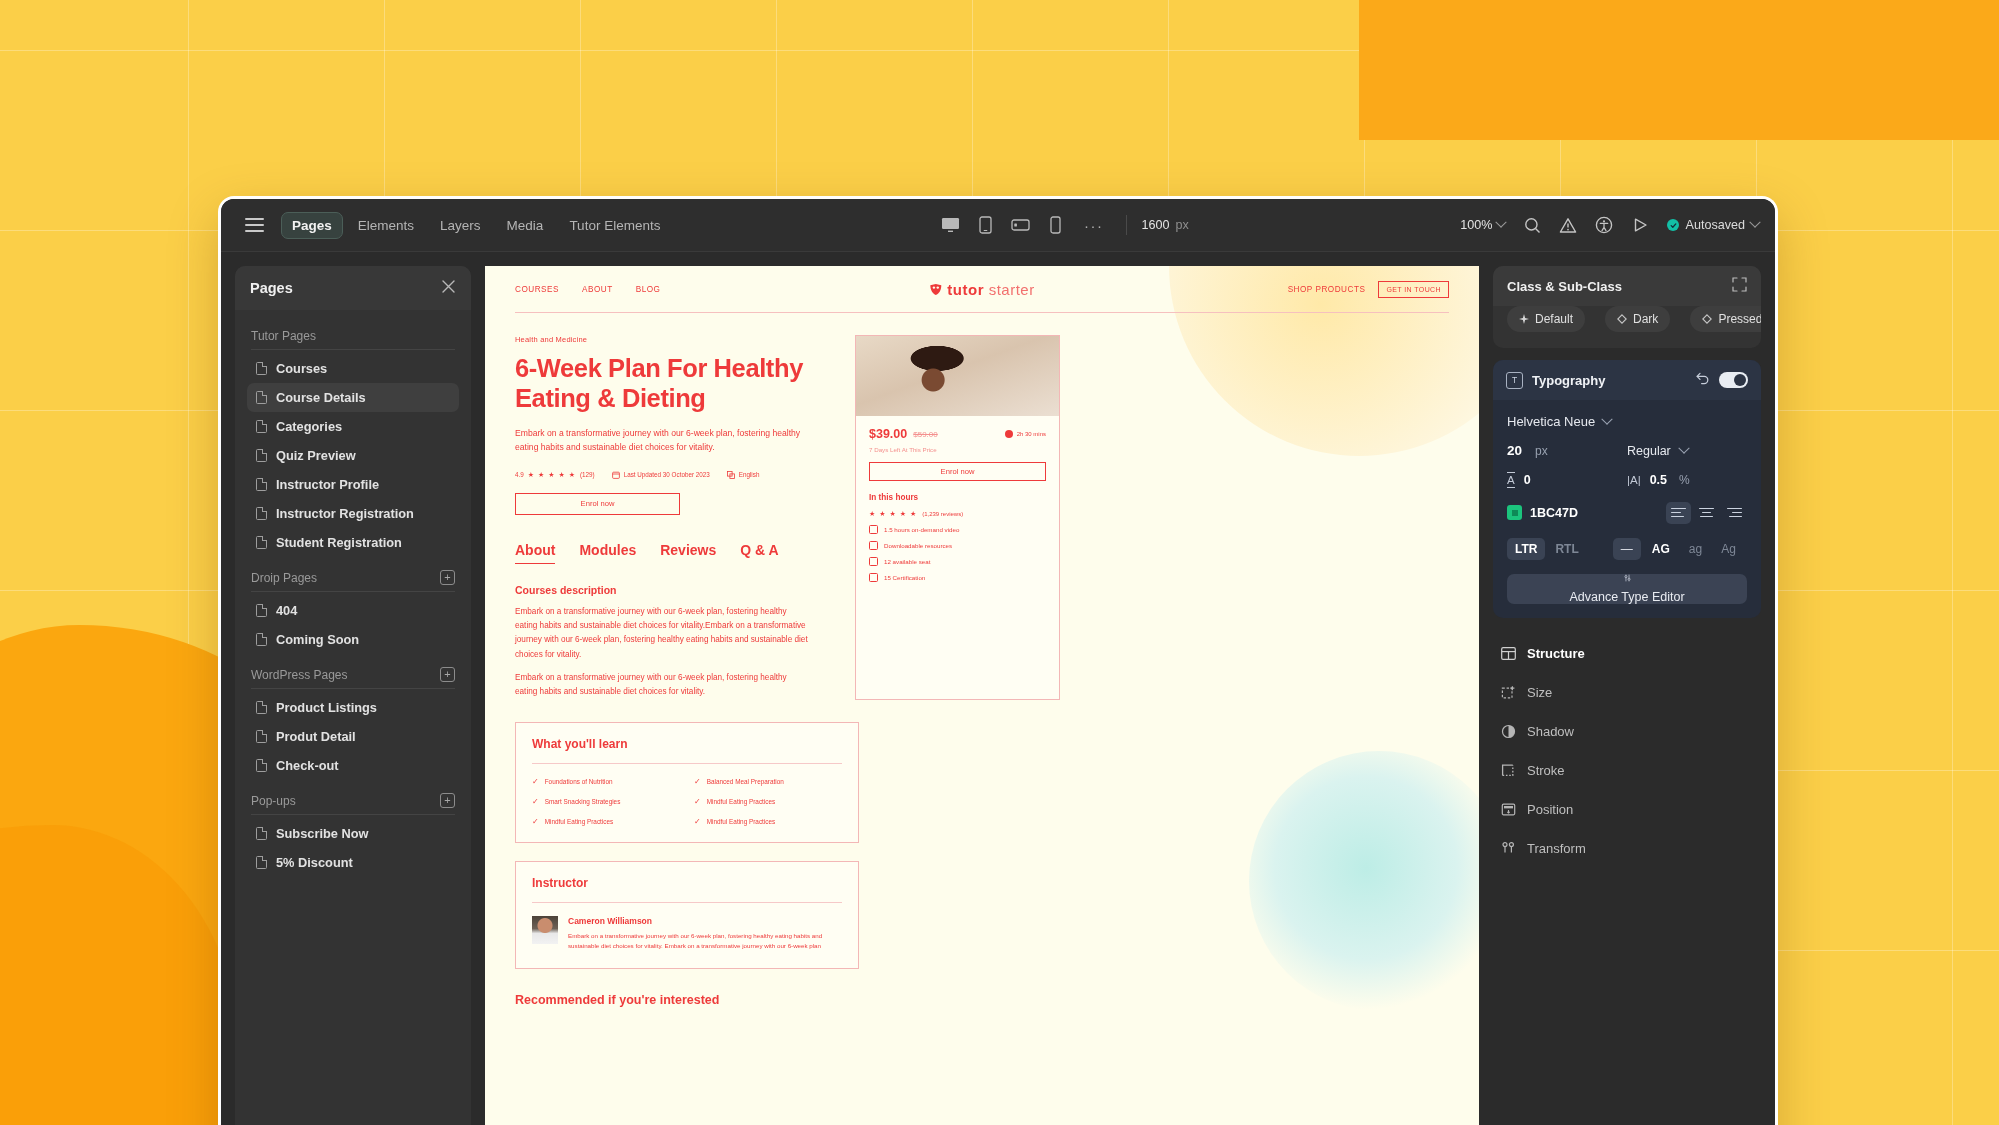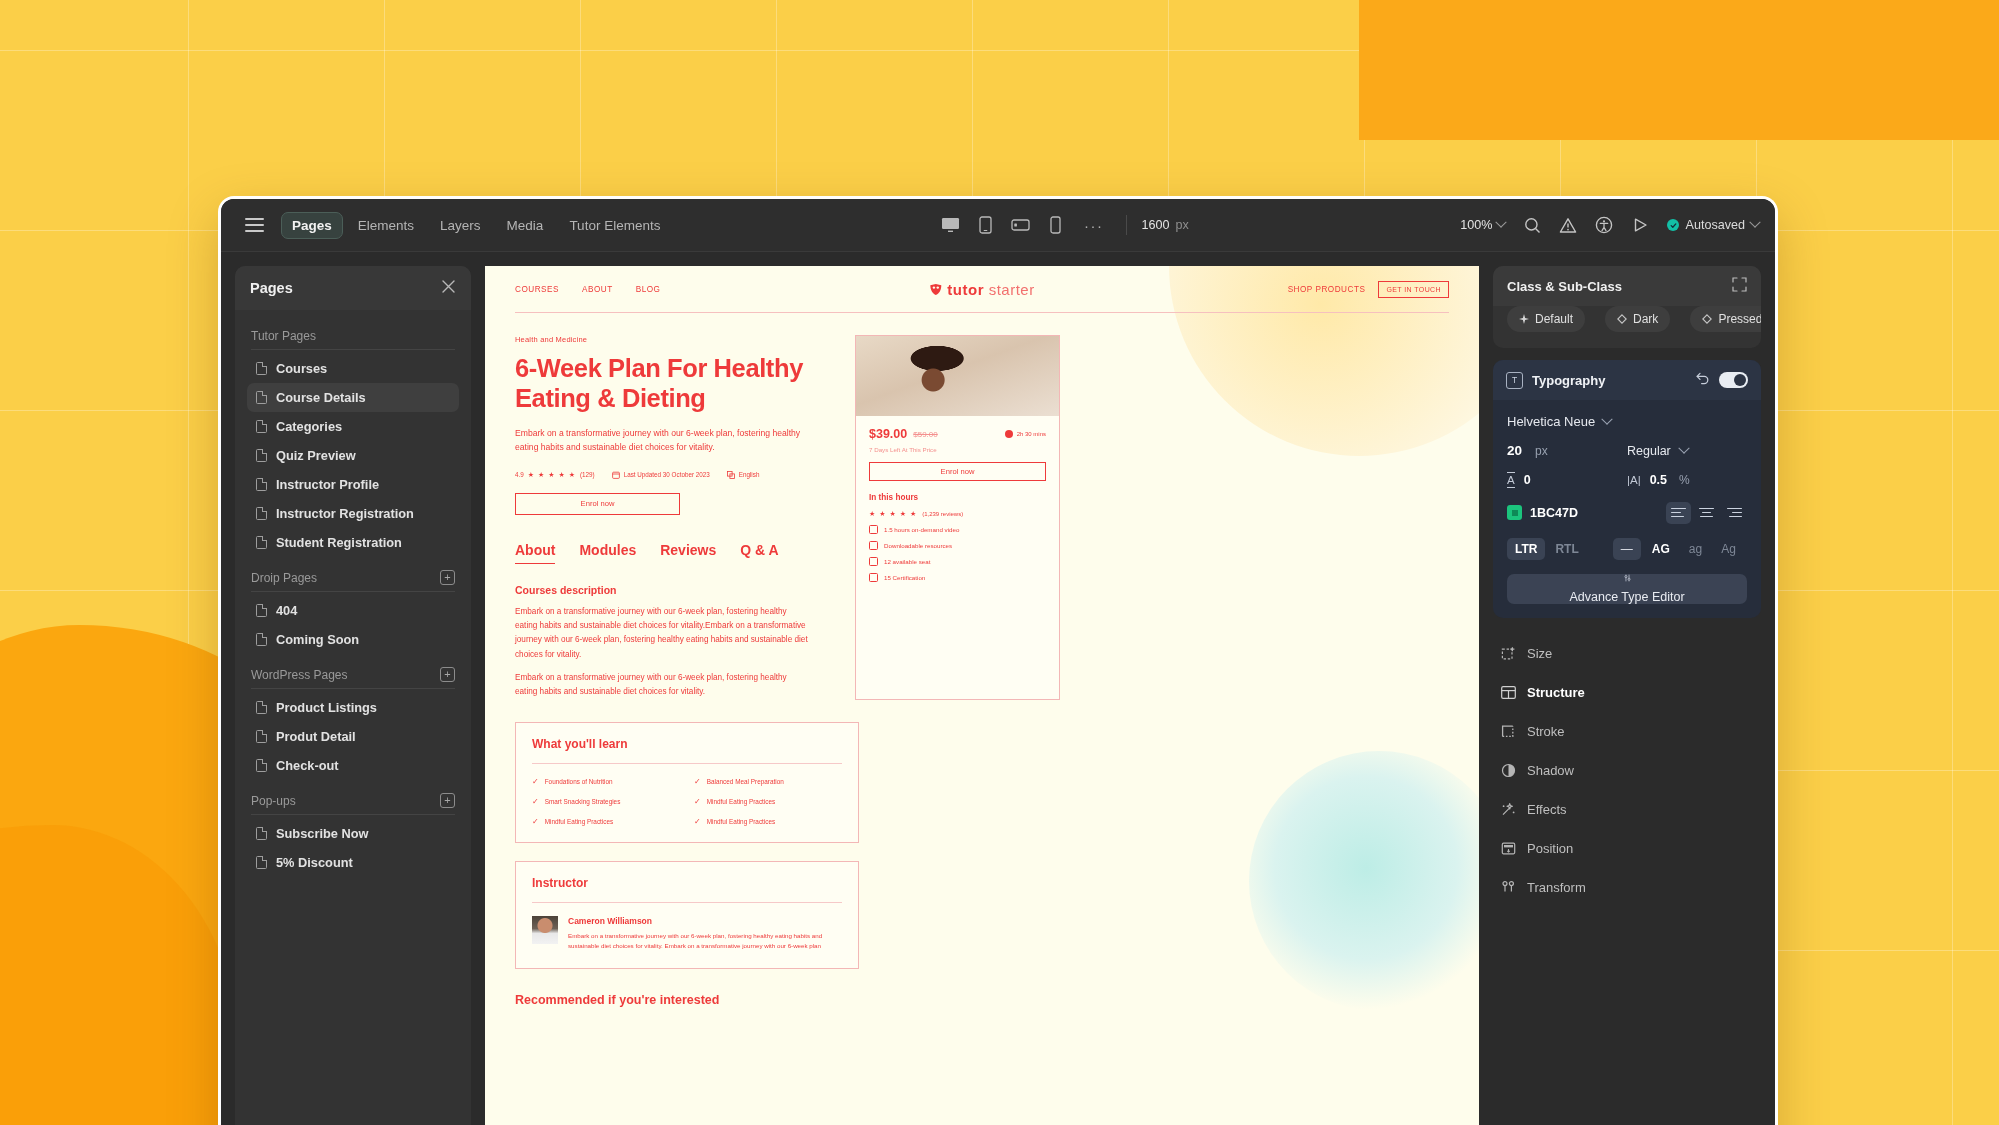--- a/index.html
+++ b/index.html
@@ -665,57 +665,49 @@
                 <path d="M4 1v11M9 1v11" stroke="#D3D9E4" stroke-width="1.1"></path>
                 <circle cx="4" cy="4.3" r="1.7" fill="#3B4354" stroke="#D3D9E4" stroke-width="1.1"></circle>
                 <circle cx="9" cy="8.5" r="1.7" fill="#3B4354" stroke="#D3D9E4" stroke-width="1.1"></circle>
               </svg>
             <span>Advance Type Editor</span>
           </div>
         </div>
       </div>
 
       <div class="prop-list">
+        <div class="prop active">
+
+          <svg width="15" height="15" viewBox="0 0 15 15">
+              <rect x=".7" y="1.6" width="13.6" height="11.8" rx="1.4" fill="none" stroke="#D0D0D0" stroke-width="1.2"></rect>
+              <line x1=".7" y1="5.6" x2="14.3" y2="5.6" stroke="#D0D0D0" stroke-width="1.2"></line>
+              <line x1="7.5" y1="5.6" x2="7.5" y2="13.4" stroke="#D0D0D0" stroke-width="1.2"></line>
+            </svg>
+          <span class="prop-label">Structure</span>
+        </div>
         <div class="prop">
           <svg width="15" height="15" viewBox="0 0 15 15">
               <rect x="1.4" y="3.2" width="9.6" height="9.6" fill="none" stroke="#B5B5B5" stroke-width="1.2" stroke-dasharray="2.4 1.8"></rect>
               <path d="M11.4 1.2v4M9.4 3.2h4" stroke="#B5B5B5" stroke-width="1.2"></path>
             </svg>
           <span class="prop-label">Size</span>
         </div>
-        <div class="prop active">
-
+        <div class="prop">
           <svg width="15" height="15" viewBox="0 0 15 15">
-              <rect x=".7" y="1.6" width="13.6" height="11.8" rx="1.4" fill="none" stroke="#D0D0D0" stroke-width="1.2"></rect>
-              <line x1=".7" y1="5.6" x2="14.3" y2="5.6" stroke="#D0D0D0" stroke-width="1.2"></line>
-              <line x1="7.5" y1="5.6" x2="7.5" y2="13.4" stroke="#D0D0D0" stroke-width="1.2"></line>
+              <circle cx="7.5" cy="7.5" r="6" fill="none" stroke="#B5B5B5" stroke-width="1.2"></circle>
+              <path d="M7.5 1.5a6 6 0 0 1 0 12Z" fill="#B5B5B5"></path>
             </svg>
-          <span class="prop-label">Structure</span>
+          <span class="prop-label">Shadow</span>
         </div>
         <div class="prop">
           <svg width="15" height="15" viewBox="0 0 15 15">
               <path d="M1.6 12.4V2.2h10.2" fill="none" stroke="#B5B5B5" stroke-width="1.3"></path>
               <path d="M1.6 12.4h10.2V2.2" fill="none" stroke="#B5B5B5" stroke-width="1.3" stroke-dasharray="1.6 1.7"></path>
             </svg>
           <span class="prop-label">Stroke</span>
-        </div>
-        <div class="prop">
-          <svg width="15" height="15" viewBox="0 0 15 15">
-              <circle cx="7.5" cy="7.5" r="6" fill="none" stroke="#B5B5B5" stroke-width="1.2"></circle>
-              <path d="M7.5 1.5a6 6 0 0 1 0 12Z" fill="#B5B5B5"></path>
-            </svg>
-          <span class="prop-label">Shadow</span>
-        </div>
-        <div class="prop">
-          <svg width="15" height="15" viewBox="0 0 15 15">
-              <path d="M2 12.6 9.4 5.2M8 3.6l.7-2 .7 2 2 .7-2 .7-.7 2-.7-2-2-.7Z" fill="none" stroke="#B5B5B5" stroke-width="1.2" stroke-linejoin="round"></path>
-              <circle cx="2.6" cy="4.2" r=".9" fill="#B5B5B5"></circle>
-              <circle cx="12.6" cy="10.4" r=".9" fill="#B5B5B5"></circle>
-            </svg>
-          <span class="prop-label">Effects</span>
         </div>
         <div class="prop">
           <svg width="15" height="15" viewBox="0 0 15 15">
               <rect x="1.3" y="2.2" width="12.4" height="10.6" rx="1.2" fill="none" stroke="#B5B5B5" stroke-width="1.2"></rect>
               <rect x="3" y="4" width="9" height="2.4" fill="#B5B5B5"></rect>
               <path d="M7.5 8v3M6.3 9.8l1.2 1.2 1.2-1.2" fill="none" stroke="#B5B5B5" stroke-width="1.1"></path>
             </svg>
           <span class="prop-label">Position</span>
         </div>
         <div class="prop">

